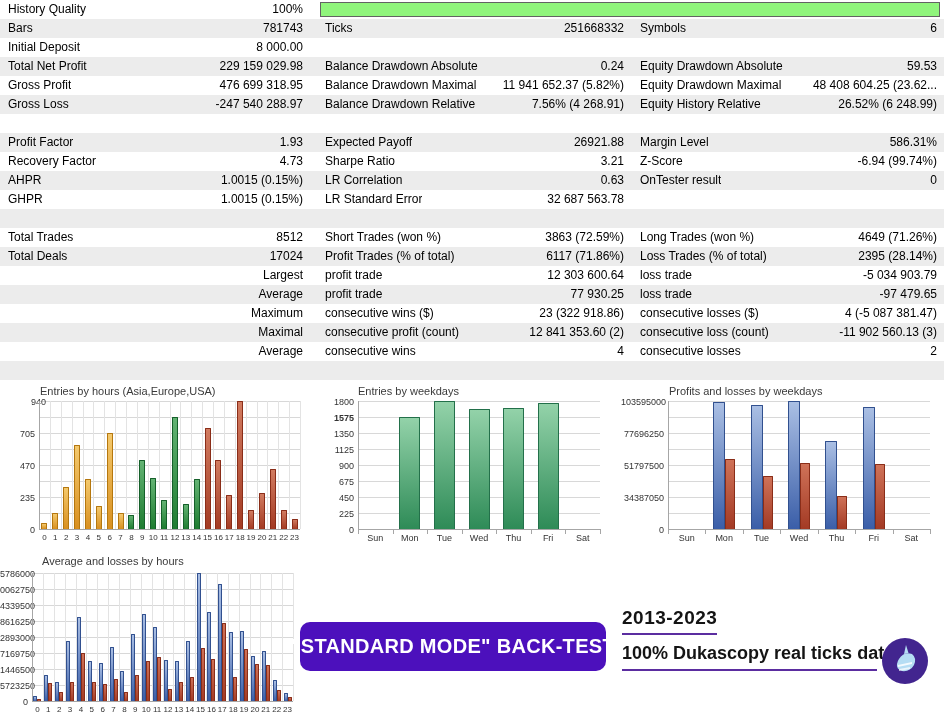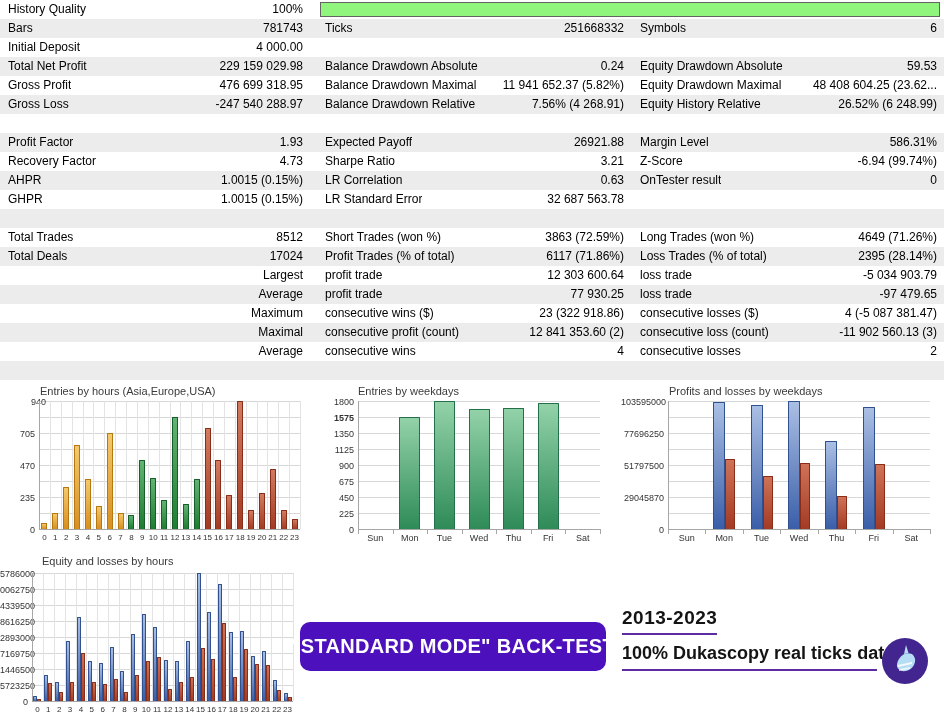--- a/index.html
+++ b/index.html
@@ -61,21 +61,21 @@
         <div class="val">251668332</div>
       </div>
       <div class="cell c3">
         <div class="lbl">Symbols</div>
         <div class="val">6</div>
       </div>
     </div>
     <div class="row">
       <div class="cell c1">
         <div class="lbl">Initial Deposit</div>
-        <div class="val">4 000.00</div>
+        <div class="val">8 000.00</div>
       </div>
       <div class="cell c2"></div>
       <div class="cell c3"></div>
     </div>
     <div class="row stripe">
       <div class="cell c1">
         <div class="lbl">Total Net Profit</div>
         <div class="val">229 159 029.98</div>
       </div>
       <div class="cell c2">
@@ -417,21 +417,21 @@
       <div class="xt big" style="left: 166.286px; top: 150px; width: 34.5714px;">Thu</div>
       <div class="xt big" style="left: 200.857px; top: 150px; width: 34.5714px;">Fri</div>
       <div class="xt big" style="left: 235.429px; top: 150px; width: 34.5714px;">Sat</div>
     </div>
     <div class="chart" style="left: 621px; top: 383px; width: 319px; height: 168px;">
       <div class="ct" style="left: 48px; top: 2px;">Profits and losses by weekdays</div>
       <div class="gl" style="left: 47px; top: 146px; width: 262px;"></div>
       <div class="yt" style="left: 0px; top: 142px; width: 43px;">0</div>
       <div class="gl" style="left: 47px; top: 130px; width: 262px;"></div>
       <div class="gl" style="left: 47px; top: 114px; width: 262px;"></div>
-      <div class="yt" style="left: 0px; top: 110px; width: 43px;">29045870</div>
+      <div class="yt" style="left: 0px; top: 110px; width: 43px;">34387050</div>
       <div class="gl" style="left: 47px; top: 98px; width: 262px;"></div>
       <div class="gl" style="left: 47px; top: 82px; width: 262px;"></div>
       <div class="yt" style="left: 0px; top: 78px; width: 43px;">51797500</div>
       <div class="gl" style="left: 47px; top: 66px; width: 262px;"></div>
       <div class="gl" style="left: 47px; top: 50px; width: 262px;"></div>
       <div class="yt" style="left: 0px; top: 46px; width: 43px;">77696250</div>
       <div class="gl" style="left: 47px; top: 34px; width: 262px;"></div>
       <div class="gl" style="left: 47px; top: 18px; width: 262px;"></div>
       <div class="yt" style="left: 0px; top: 14px; width: 43px;">103595000</div>
       <div class="vl" style="left: 47px; top: 146px; height: 5px; background: rgb(166, 166, 166);"></div>
@@ -456,21 +456,21 @@
       <div class="bar" style="left: 254px; top: 81px; width: 10px; height: 65px; background: linear-gradient(rgb(207, 114, 88), rgb(163, 58, 36)); border-top: 1px solid rgb(138, 45, 24); border-right: 1px solid rgb(138, 45, 24); border-left: 1px solid rgb(138, 45, 24); border-image: initial; border-bottom: none;"></div>
       <div class="xt big" style="left: 47px; top: 150px; width: 37.4286px;">Sun</div>
       <div class="xt big" style="left: 84.4286px; top: 150px; width: 37.4286px;">Mon</div>
       <div class="xt big" style="left: 121.857px; top: 150px; width: 37.4286px;">Tue</div>
       <div class="xt big" style="left: 159.286px; top: 150px; width: 37.4286px;">Wed</div>
       <div class="xt big" style="left: 196.714px; top: 150px; width: 37.4286px;">Thu</div>
       <div class="xt big" style="left: 234.143px; top: 150px; width: 37.4286px;">Fri</div>
       <div class="xt big" style="left: 271.571px; top: 150px; width: 37.4286px;">Sat</div>
     </div>
     <div class="chart" style="left: 0px; top: 553px; width: 303px; height: 170px;">
-      <div class="ct" style="left: 42px; top: 2px;">Equity and losses by hours</div>
+      <div class="ct" style="left: 42px; top: 2px;">Average and losses by hours</div>
       <div class="gl" style="left: 32px; top: 148px; width: 261px;"></div>
       <div class="yt" style="left: 0px; top: 144px; width: 28px;">0</div>
       <div class="gl" style="left: 32px; top: 132px; width: 261px;"></div>
       <div class="yt" style="left: 0px; top: 128px; width: 28px;">5723250</div>
       <div class="gl" style="left: 32px; top: 116px; width: 261px;"></div>
       <div class="yt" style="left: 0px; top: 112px; width: 28px;">1446500</div>
       <div class="gl" style="left: 32px; top: 100px; width: 261px;"></div>
       <div class="yt" style="left: 0px; top: 96px; width: 28px;">7169750</div>
       <div class="gl" style="left: 32px; top: 84px; width: 261px;"></div>
       <div class="yt" style="left: 0px; top: 80px; width: 28px;">2893000</div>

